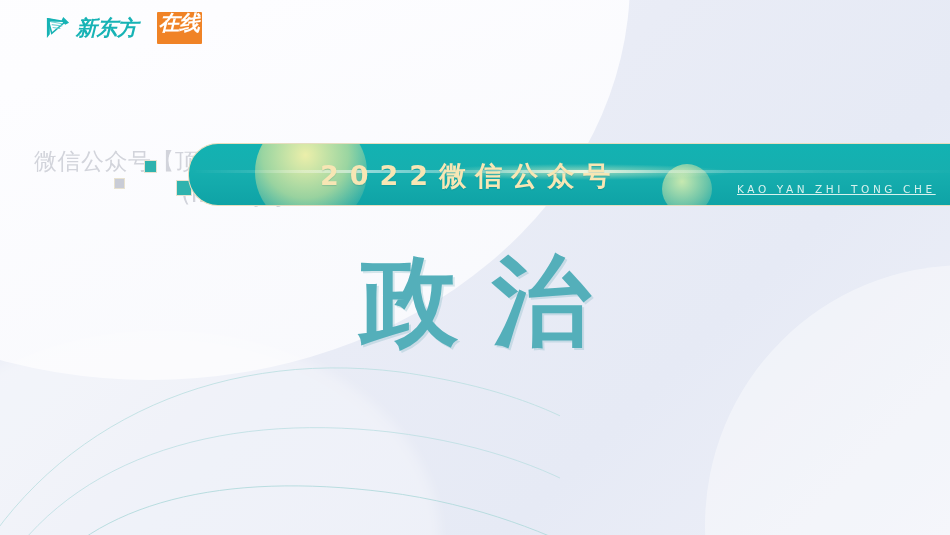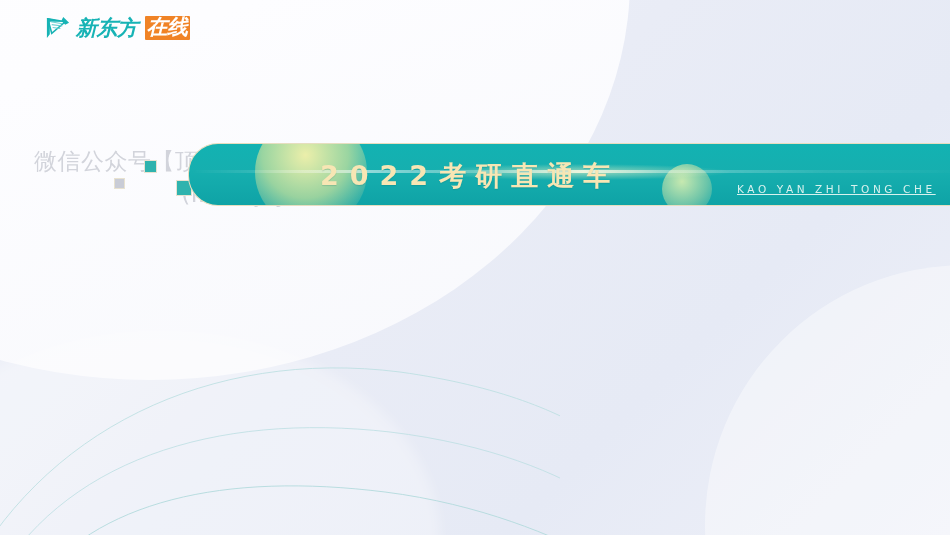--- a/index.html
+++ b/index.html
@@ -61,21 +61,21 @@
     font-weight:bold;
     font-size:21px;
     letter-spacing:-0.5px;
     display:flex; align-items:center;
     line-height:1;
     gap:6px;
   }
   .logo-text .cn { color:#17b3b5; font-style:italic; }
   .logo-text .on {
     color:#ffffff; background:#f08326; font-style:italic;
-    padding:1px 2px 2px 2px; margin-left:1px; border-radius:1px;
+    padding:1px 2px 10px 2px; margin-left:13px; border-radius:1px;
   }
 
   
   .watermark {
     position:absolute;
     left:34px; top:145px;
     width:430px;
     text-align:left;
     color:#b9bcc6;
     opacity:0.62;
@@ -222,19 +222,20 @@
   </div>
 
   <div class="banner">
     <div class="banner-glow-yellow"></div>
     <div class="banner-glow-green"></div>
     <div class="banner-streak"></div>
     <div class="banner-streak2"></div>
 
     <div class="banner-title">
       <span class="yr">2022</span>
-        <span>考研直通车</span>
+        <span>微信公众号</span>
     </div>
     <div class="banner-pinyin">KAO YAN ZHI TONG CHE</div>
   </div>
 
+  <div class="main-title">政治</div>
 
 </div>
 
 </body></html>

